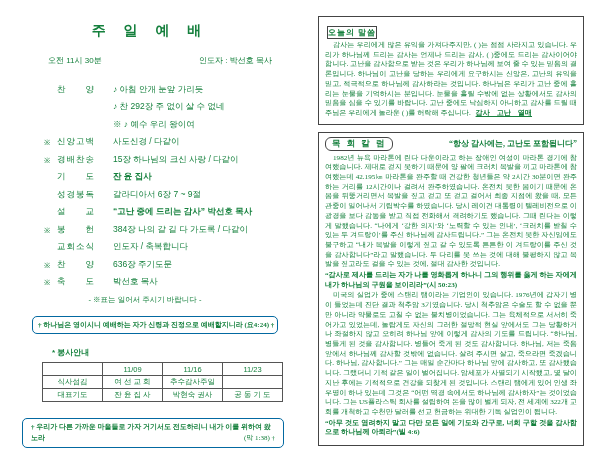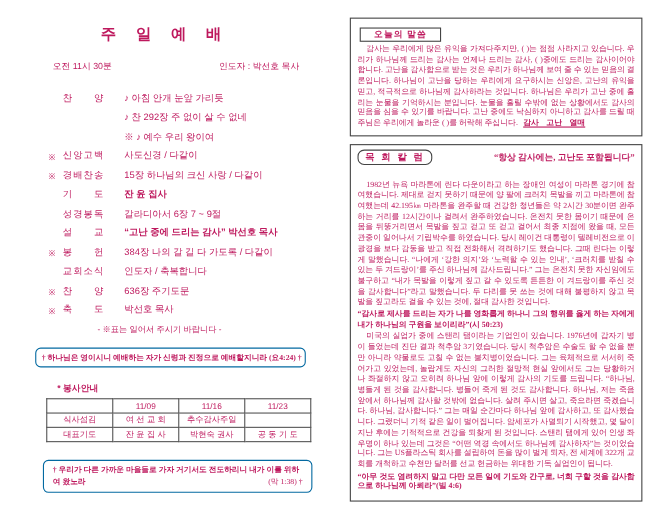--- a/index.html
+++ b/index.html
@@ -1,51 +1,51 @@
 <!DOCTYPE html>
 <html><head>
 <meta charset="utf-8">
 <style>
   html,body{margin:0;padding:0;background:#e8e8e8;}
   .sheet{
     width:600px;height:465px;position:relative;background:#ffffff;
-    color:#be185d;font-family:"Liberation Sans",sans-serif;overflow:hidden;
+    color:#15803d;font-family:"Liberation Sans",sans-serif;overflow:hidden;
   }
   
   .page-left{position:absolute;left:0;top:0;width:300px;height:465px;}
   .w-title{margin-top:22px;text-align:center;font-size:14px;font-weight:bold;letter-spacing:7px;}
   .w-subrow{display:flex;justify-content:space-between;margin:15px 28px 0 48px;font-size:8px;}
   .order{margin:15px 0 0 44px;}
   .orow{display:flex;align-items:center;height:17.5px;font-size:8.5px;white-space:nowrap;}
   .orow .mark{width:13px;font-size:7.5px;}
   .orow .olabel{width:56px;letter-spacing:1px;}
   .orow .ocontent{flex:1;}
   .orow.bold .ocontent{font-weight:bold;}
   .stand-note{margin-top:4px;text-align:center;font-size:7.5px;margin-right:40px;padding-left:30px;}
   .versebox{border:1px solid #0369a1;border-radius:5px;font-size:7px;font-weight:bold;
     font-family:"Liberation Serif",serif;}
   .verse-top{margin:11px 22px 0 32px;padding:3px 5px;white-space:nowrap;text-align:center;}
   .service-title{margin:13px 0 0 52px;font-size:8px;font-weight:bold;}
   .duty-table{margin:4px 0 0 42px;border-collapse:collapse;width:241px;table-layout:fixed;}
   .duty-table td,.duty-table th{border:1px solid #555;height:12px;font-size:7.5px;
     font-weight:normal;text-align:center;padding:0 1px;overflow:hidden;white-space:nowrap;}
-  .verse-bottom{margin:16px 16px 0 39px;padding:3px 8px;line-height:11px;overflow:hidden;}
+  .verse-bottom{margin:16px 16px 0 22px;padding:3px 8px;line-height:11px;overflow:hidden;}
   .verse-bottom .ref{float:right;font-weight:normal;}
   
   .page-right{position:absolute;left:300px;top:0;width:300px;height:465px;
     font-family:"Liberation Serif",serif;}
   .secbox{border:1px solid #444;margin:0 16px 0 18px;padding:4px 6px 5px 6px;}
   .msgbox{margin-top:16px;}
-  .msg-hdr{display:inline-block;border:1px solid #444;padding:0 12px;margin:0 0 2px 2px;
+  .msg-hdr{display:inline-block;border:1px solid #444;padding:0 0;margin:0 0 2px 2px;
     font-size:8px;font-weight:bold;letter-spacing:1px;}
   .body-text{font-size:7.15px;line-height:9.7px;text-align:justify;}
   .indent{text-indent:8px;}
   .answers{font-weight:bold;text-decoration:underline;word-spacing:5px;margin-left:3px;}
   .colbox{margin-top:7px;padding-bottom:6px;}
-  .col-hdrrow{display:flex;align-items:center;margin-bottom:14px;}
+  .col-hdrrow{display:flex;align-items:center;margin-bottom:3px;}
   .col-hdr{border:1px solid #444;border-radius:6px;padding:0 6px;font-size:8.5px;
     font-weight:bold;letter-spacing:2px;}
   .col-title{flex:1;text-align:right;font-size:8px;font-weight:bold;padding-left:20px;}
   .cp{margin:0 0 1px 0;}
   .cv{font-weight:bold;}
 </style>
 </head>
 <body>
 
 <div class="sheet">

